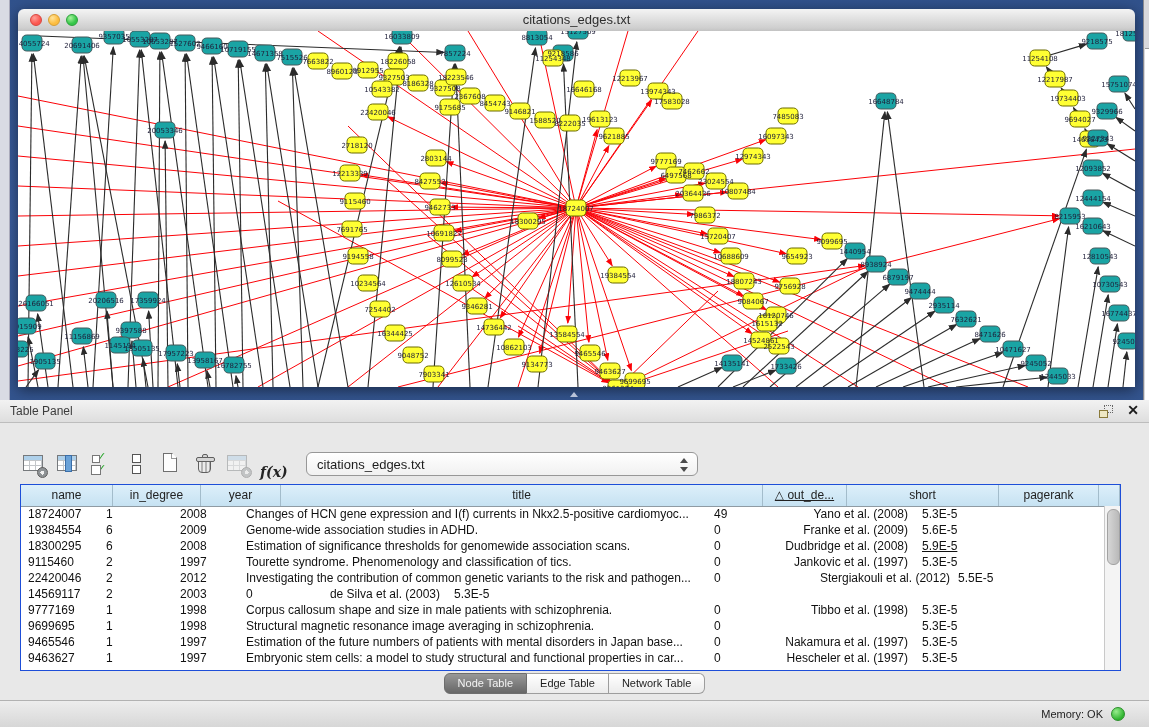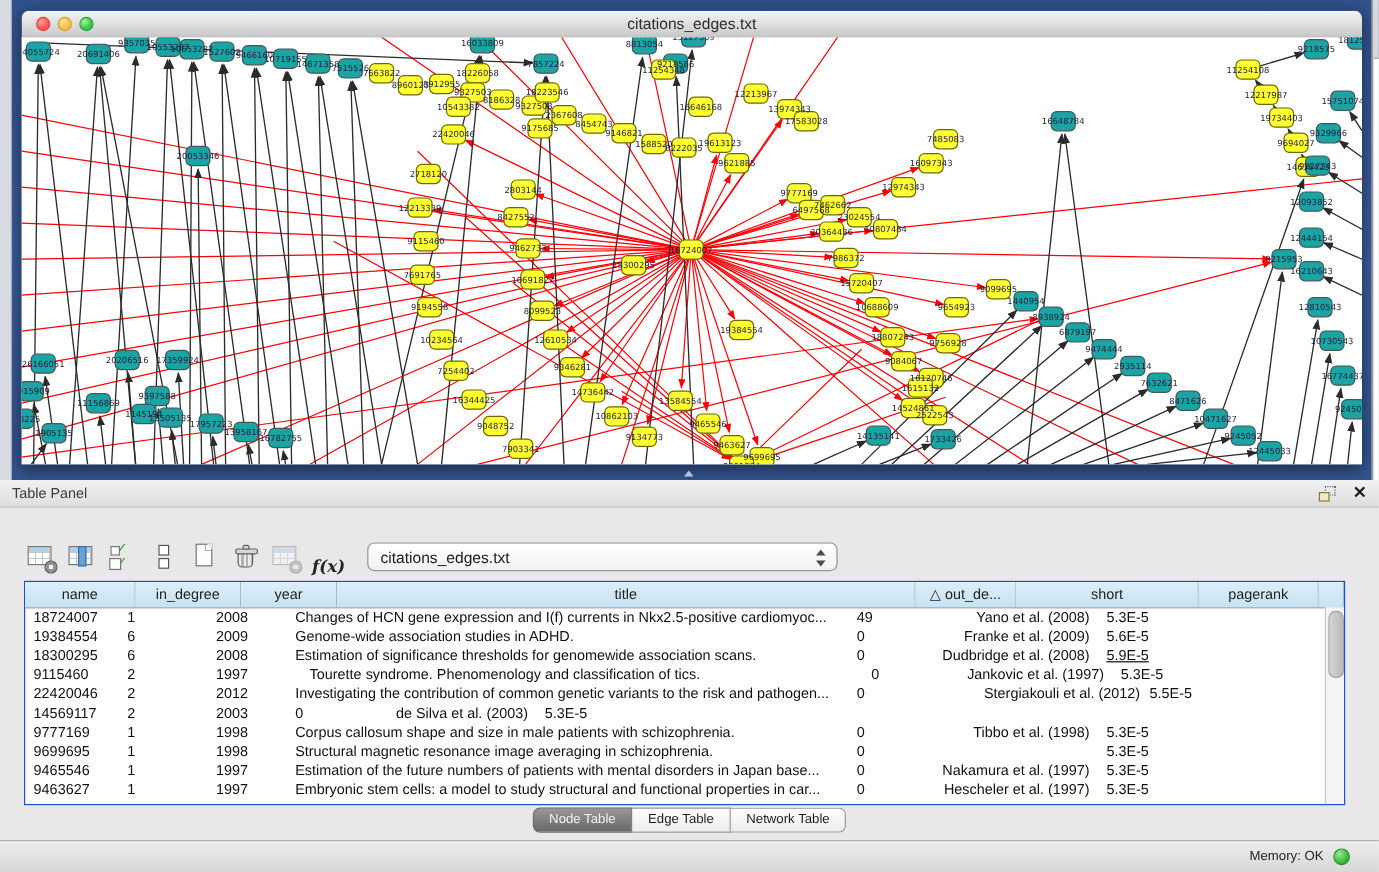--- a/index.html
+++ b/index.html
@@ -560,21 +560,21 @@
       <span class="updown"></span>
     </div>
   </div>
 
   <div class="dtable">
     <div class="thead" id="thead">
         <div class="th" style="width: 92px;">name</div>
         <div class="th" style="width: 88px;">in_degree</div>
         <div class="th" style="width: 80px;">year</div>
         <div class="th" style="width: 482px;">title</div>
-        <div class="th" style="width: 84px;">△ out_de...</div>
+        <div class="th" style="width: 84px; text-decoration: underline;">△ out_de...</div>
         <div class="th" style="width: 152px;">short</div>
         <div class="th" style="width: 100px;">pagerank</div>
         <div class="th" style="flex: 1 1 0%;"></div>
       </div>
     <div class="tbody" id="tbody">
         <div class="tr">
           <div class="td" style="width: 78px;">18724007</div>
           <div class="td" style="width: 74px;">1</div>
           <div class="td" style="width: 66px;">2008</div>
           <div class="td" style="width: 468px;">Changes of HCN gene expression and I(f) currents in Nkx2.5-positive cardiomyoc...</div>
@@ -597,21 +597,21 @@
           <div class="td" style="width: 66px;">2008</div>
           <div class="td" style="width: 468px;">Estimation of significance thresholds for genomewide association scans.</div>
           <div class="td" style="width: 70px;">0</div>
           <div class="td center" style="width: 138px;">Dudbridge et al. (2008)</div>
           <div class="td" style="width: 86px; text-decoration: underline;">5.9E-5</div>
         </div>
         <div class="tr">
           <div class="td" style="width: 78px;">9115460</div>
           <div class="td" style="width: 74px;">2</div>
           <div class="td" style="width: 66px;">1997</div>
-          <div class="td" style="width: 468px; margin-left: 12px;">Tourette syndrome. Phenomenology and classification of tics.</div>
+          <div class="td" style="width: 468px;">Tourette syndrome. Phenomenology and classification of tics.</div>
           <div class="td" style="width: 70px;">0</div>
           <div class="td center" style="width: 138px;">Jankovic et al. (1997)</div>
           <div class="td" style="width: 86px;">5.3E-5</div>
         </div>
         <div class="tr">
           <div class="td" style="width: 78px;">22420046</div>
           <div class="td" style="width: 74px;">2</div>
           <div class="td" style="width: 66px;">2012</div>
           <div class="td" style="width: 468px;">Investigating the contribution of common genetic variants to the risk and pathogen...</div>
           <div class="td" style="width: 70px;">0</div>

